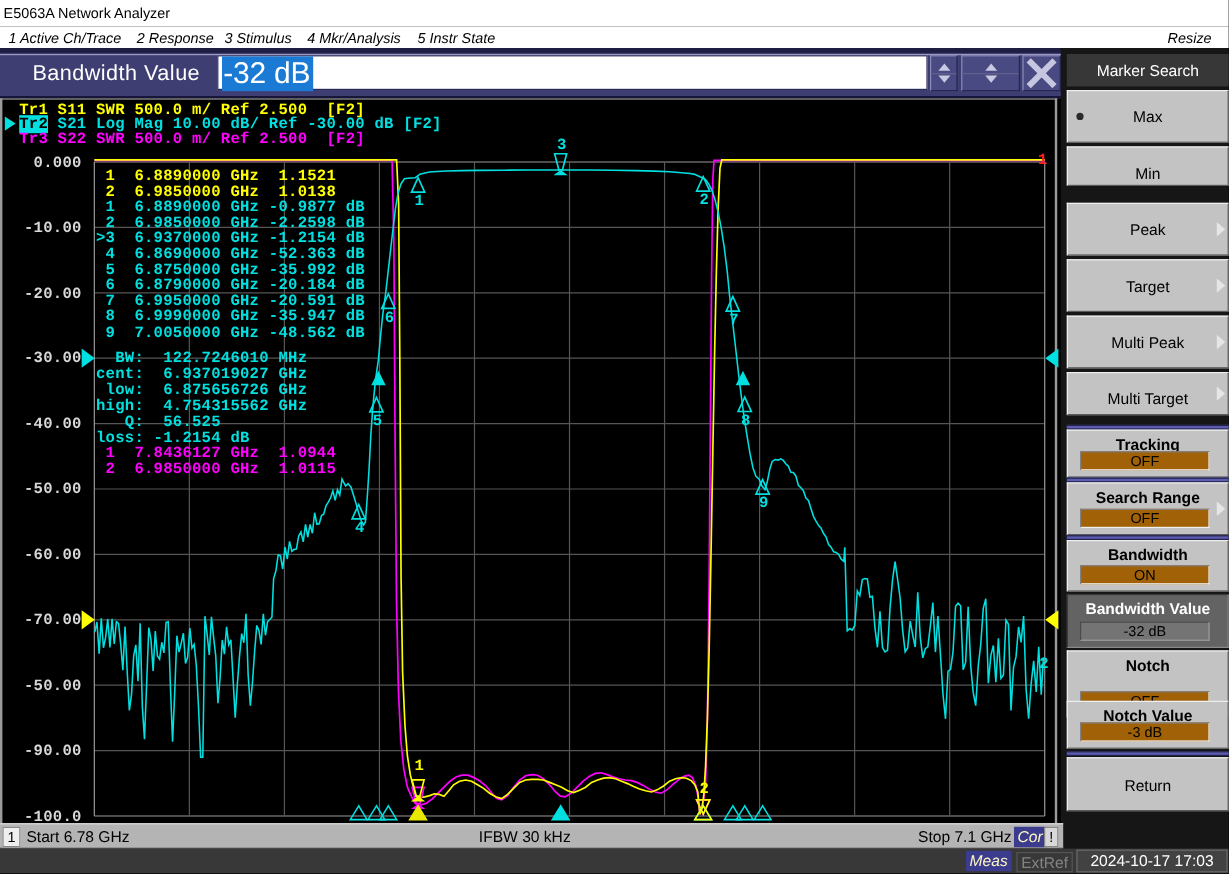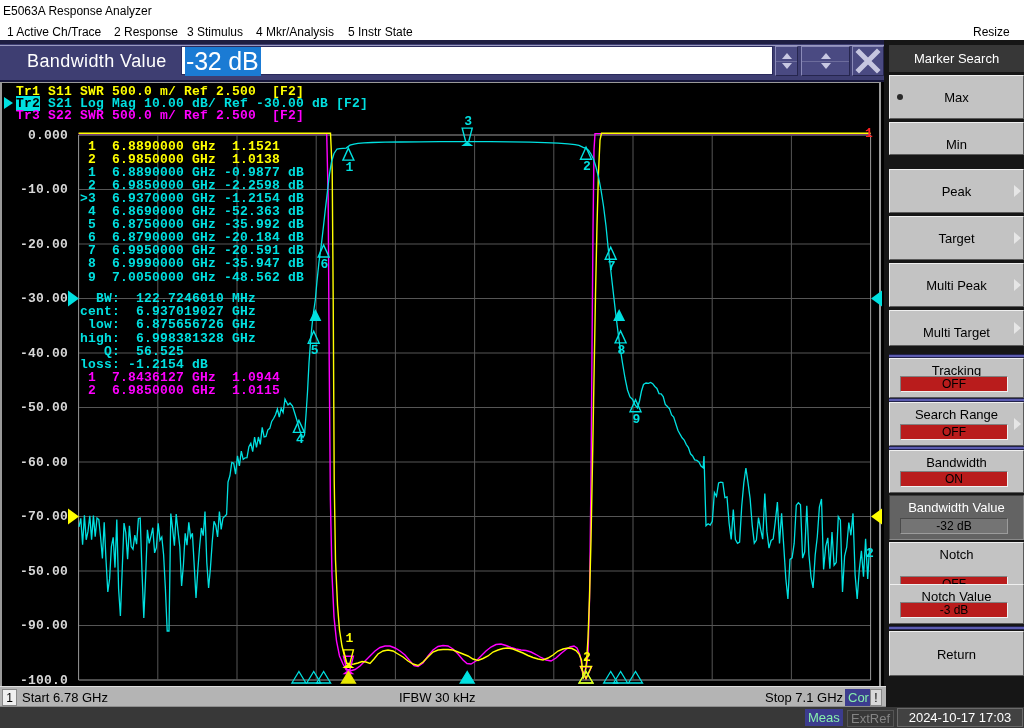--- a/index.html
+++ b/index.html
@@ -4,21 +4,21 @@
 * { margin:0; padding:0; box-sizing:border-box; }
 body { width:1024px; height:728px; position:relative; overflow:hidden;
        font-family:"Liberation Sans",sans-serif; background:#000; }
 .mono { position:absolute; font-family:"Liberation Mono",monospace;
         font-size:13px; font-weight:bold; letter-spacing:0.2px;
         line-height:13px; white-space:pre; }
 #titlebar { position:absolute; left:0; top:0; width:1024px; height:22px;
             background:#fff; color:#000; font-size:12px; }
 #titlebar span { position:absolute; left:3px; top:4px; }
 #menubar { position:absolute; left:0; top:22px; width:1024px; height:18px;
-           background:#fff; color:#000; font-size:12px; }
+           background:#fff; color:#000; font-size:12px;font-style:italic; }
 #menubar span { position:absolute; top:3px; }
 #inputbar { position:absolute; left:0; top:40px; width:886px; height:42px;
             background:#3e3e72; border-top:4px solid #1e1e42;
             border-bottom:2px solid #16163a; }
 #inputbar .hl { position:absolute; left:0; top:1px; width:100%; height:1px;
                 background:#9a9ac0; }
 #inputbar .lbl { position:absolute; left:27px; top:7px; color:#fff;
                  font-size:18px; letter-spacing:0.4px; }
 #field { position:absolute; left:181px; top:2px; width:592px; height:29px;
          background:#fff; border:1px solid #2a2a5c; }
@@ -45,23 +45,23 @@
 #sidebg { position:absolute; left:884px; top:40px; width:140px; height:667px;
           background:#161616; }
 #shead { position:absolute; left:889px; top:45px; width:135px; height:27px;
          background:#373737; color:#fff; font-size:13px; text-align:center;
          line-height:27px; }
 .sbtn { position:absolute; left:889px; width:135px; background:#c3c3c3;
         border-top:1px solid #efefef; border-left:1px solid #efefef;
         border-bottom:1px solid #5a5a5a; border-right:1px solid #5a5a5a; }
 .sbtn .sbl { width:100%; text-align:center; font-size:13px; color:#000; }
 .sbtn .sbl2 { width:100%; text-align:center; font-size:13px; color:#000;
-              margin-top:4px; }
+              margin-top:4px;font-weight:bold; }
 .sbtn .sbox { position:absolute; left:10px; right:15px; bottom:5px;
-              height:16px; background:#b91c1c; border-top:1px solid #808080;
+              height:16px; background:#a16207; border-top:1px solid #808080;
               border-left:1px solid #808080; border-bottom:1px solid #f0f0f0;
               border-right:1px solid #f0f0f0; text-align:center;
               font-size:12px; line-height:15px; color:#000; }
 .sbtn.pressed { background:#636363; border-top-color:#3a3a3a;
    border-left-color:#3a3a3a; border-bottom-color:#8a8a8a;
    border-right-color:#8a8a8a; }
 .sbtn.pressed .sbl2 { color:#fff; }
 .sbtn.pressed .sbox { background:#747474; border-top-color:#4a4a4a;
    border-left-color:#4a4a4a; border-bottom-color:#9c9c9c;
    border-right-color:#9c9c9c; }
@@ -71,27 +71,27 @@
 .arr { position:absolute; right:2px; top:50%; margin-top:-6px; width:0;
        height:0; border-top:6px solid transparent;
        border-bottom:6px solid transparent; border-left:7px solid #e6e6e6; }
 .dot { position:absolute; left:7px; top:50%; margin-top:-3px; width:6px;
        height:6px; border-radius:50%; background:#2a2a2a; }
 #statusbar { position:absolute; left:0; top:686px; width:886px; height:21px;
   background:#b4b4b4; border-top:1px solid #dcdcdc;
   border-bottom:1px solid #8e8e8e; color:#000; font-size:13px; }
 #bottombar { position:absolute; left:0; top:707px; width:1024px;
   height:21px; background:#383838; font-size:13px; }
-.badge { position:absolute; background:#3c3c8e; color:#86efac; padding:0 3px;
-  height:17px; line-height:17px; }
+.badge { position:absolute; background:#3c3c8e; color:#fef9c3; padding:0 3px;
+  height:17px; line-height:17px;font-style:italic; }
 svg { position:absolute; left:0; top:0; }
 </style></head>
 <body>
 <div id="titlebar">
-    <span>E5063A Response Analyzer</span>
+    <span>E5063A Network Analyzer</span>
   </div>
 <div id="menubar">
 <span style="left:7px">1 Active Ch/Trace</span>
 <span style="left:114px">2 Response</span>
 <span style="left:187px">3 Stimulus</span>
 <span style="left:256px">4 Mkr/Analysis</span>
 <span style="left:348px">5 Instr State</span>
 <span style="left:973px">Resize</span>
 </div>
 <div id="inputbar">
@@ -261,21 +261,21 @@
 <div class="mono" style="left:80px;top:192.2px;color:#00e0e0">&gt;3  6.9370000 GHz -1.2154 dB</div>
 <div class="mono" style="left:80px;top:205.2px;color:#00e0e0"> 4  6.8690000 GHz -52.363 dB</div>
 <div class="mono" style="left:80px;top:218.3px;color:#00e0e0"> 5  6.8750000 GHz -35.992 dB</div>
 <div class="mono" style="left:80px;top:231.4px;color:#00e0e0"> 6  6.8790000 GHz -20.184 dB</div>
 <div class="mono" style="left:80px;top:244.4px;color:#00e0e0"> 7  6.9950000 GHz -20.591 dB</div>
 <div class="mono" style="left:80px;top:257.4px;color:#00e0e0"> 8  6.9990000 GHz -35.947 dB</div>
 <div class="mono" style="left:80px;top:270.5px;color:#00e0e0"> 9  7.0050000 GHz -48.562 dB</div>
 <div class="mono" style="left:80px;top:292.0px;color:#00e0e0">  BW:  122.7246010 MHz</div>
 <div class="mono" style="left:80px;top:305.2px;color:#00e0e0">cent:  6.937019027 GHz</div>
 <div class="mono" style="left:80px;top:318.4px;color:#00e0e0"> low:  6.875656726 GHz</div>
-<div class="mono" style="left:80px;top:331.6px;color:#00e0e0">high:  6.998381328 GHz</div>
+<div class="mono" style="left:80px;top:331.6px;color:#00e0e0">high:  4.754315562 GHz</div>
 <div class="mono" style="left:80px;top:344.8px;color:#00e0e0">   Q:  56.525</div>
 <div class="mono" style="left:80px;top:358.0px;color:#00e0e0">loss: -1.2154 dB</div>
 <div class="mono" style="left:80px;top:371.2px;color:#ff00ff"> 1  7.8436127 GHz  1.0944</div>
 <div class="mono" style="left:80px;top:384.4px;color:#ff00ff"> 2  6.9850000 GHz  1.0115</div>
 <div class="mono" style="left:20px;top:128.5px;color:#d8d8d8"> 0.000</div>
 <div class="mono" style="left:20px;top:183.0px;color:#d8d8d8">-10.00</div>
 <div class="mono" style="left:20px;top:237.5px;color:#d8d8d8">-20.00</div>
 <div class="mono" style="left:20px;top:292.0px;color:#d8d8d8">-30.00</div>
 <div class="mono" style="left:20px;top:346.5px;color:#d8d8d8">-40.00</div>
 <div class="mono" style="left:20px;top:401.0px;color:#d8d8d8">-50.00</div>

